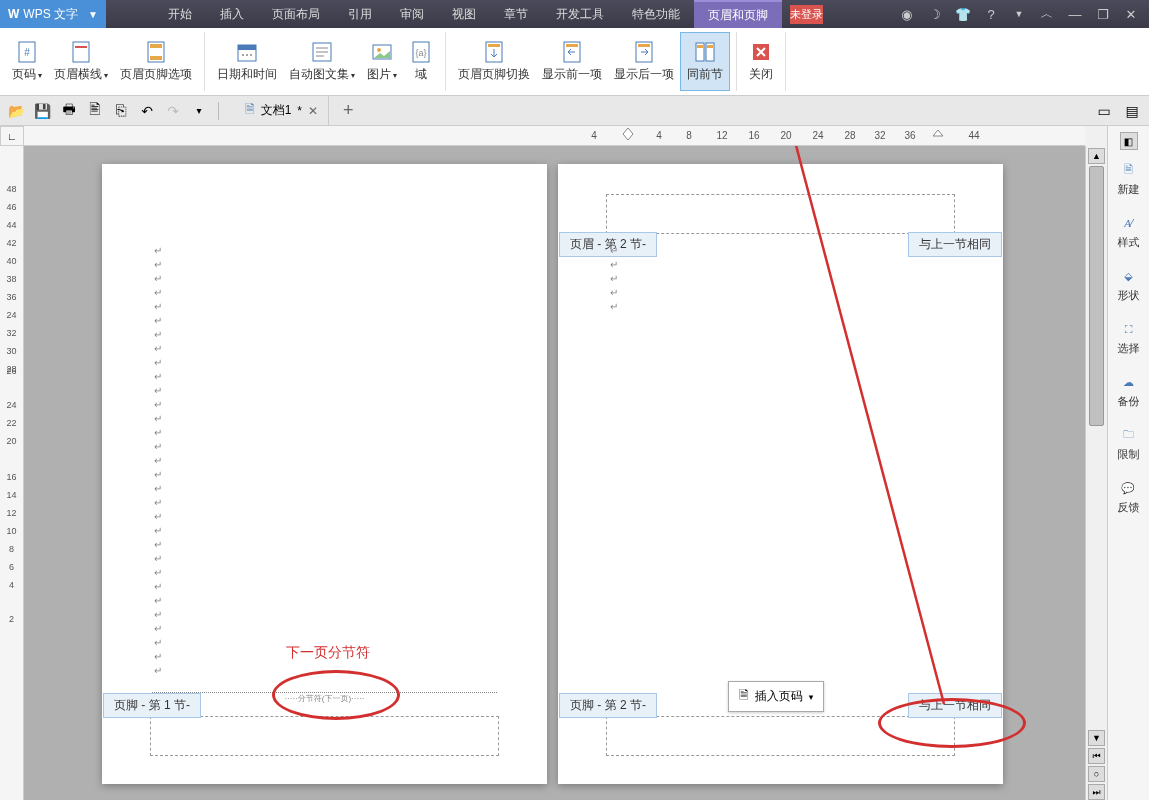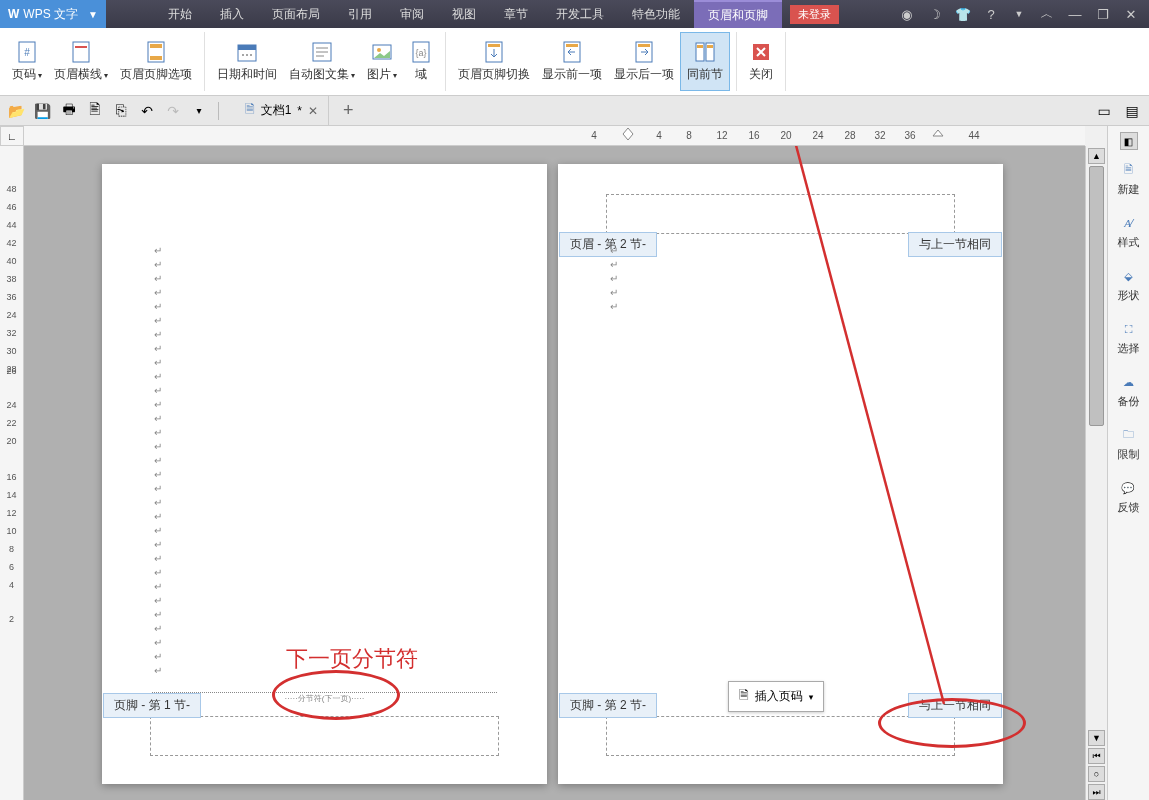--- a/index.html
+++ b/index.html
@@ -6,21 +6,21 @@
 body { width: 1149px; height: 800px; background: #f0f0f0; overflow: hidden; position: relative; }
 
 
 .titlebar { height: 28px; background: linear-gradient(to bottom, #4a4a5a, #3a3a48); display: flex; align-items: center; color: #fff; font-size: 12px; }
 .app-logo { background: #4a90d9; padding: 4px 8px; display: flex; align-items: center; gap: 4px; height: 100%; }
 .app-logo-icon { font-weight: bold; }
 .app-logo-dd { margin-left: 6px; font-size: 10px; }
 .menu-tabs { display: flex; height: 100%; padding-left: 48px; }
 .menu-tab { padding: 0 14px; display: flex; align-items: center; cursor: pointer; color: #ddd; }
 .menu-tab.active { background: #7b6db8; color: #fff; border-top: 2px solid #9b8dd8; }
-.login-badge { background: #d9534f; padding: 2px 8px; margin-left: 8px; font-size: 11px; }
+.login-badge { background: #d9534f; padding: 2px 0; margin-left: 8px; font-size: 11px; }
 .title-right { margin-left: auto; display: flex; gap: 12px; padding-right: 10px; align-items: center; }
 .title-icon { width: 16px; height: 16px; display: flex; align-items: center; justify-content: center; cursor: pointer; color: #ccc; font-size: 13px; }
 
 
 .ribbon { height: 68px; background: #fff; border-bottom: 1px solid #ccc; display: flex; padding: 4px 0; }
 .ribbon-group { display: flex; border-right: 1px solid #e0e0e0; padding: 0 6px; }
 .ribbon-btn { display: flex; flex-direction: column; align-items: center; justify-content: center; padding: 2px 6px; cursor: pointer; font-size: 12px; color: #333; gap: 2px; }
 .ribbon-btn.highlighted { background: #d0e4f5; border: 1px solid #7ab8e8; }
 .ribbon-icon { width: 24px; height: 24px; display: flex; align-items: center; justify-content: center; }
 .ribbon-label { white-space: nowrap; }
@@ -63,21 +63,21 @@
 
 .body-marks { position: absolute; left: 52px; top: 80px; font-size: 10px; color: #888; line-height: 14px; }
 .body-marks2 { position: absolute; left: 52px; top: 80px; font-size: 10px; color: #888; line-height: 14px; }
 
 .section-break { position: absolute; left: 50px; right: 50px; bottom: 80px; border-top: 1px dotted #888; font-size: 8px; color: #888; text-align: center; }
 
 
 .insert-pgnum { position: absolute; background: #fff; border: 1px solid #aaa; padding: 4px 10px; font-size: 12px; display: flex; align-items: center; gap: 6px; cursor: pointer; box-shadow: 0 1px 3px rgba(0,0,0,.2); }
 
 
-.anno-text { position: absolute; color: #d32f2f; font-size: 22px; font-family: "SimSun", serif; }
+.anno-text { position: absolute; color: #d32f2f; font-size: 14px; font-family: "SimSun", serif; }
 .anno-ellipse { position: absolute; border: 3px solid #d32f2f; border-radius: 50%; }
 .anno-arrow-svg { position: absolute; pointer-events: none; }
 
 
 .right-sidebar { position: absolute; right: 0; top: 126px; width: 42px; bottom: 0; background: #f5f5f5; border-left: 1px solid #ccc; display: flex; flex-direction: column; align-items: center; padding-top: 6px; gap: 4px; }
 .rs-toggle { width: 18px; height: 18px; background: #ddd; border: 1px solid #aaa; font-size: 10px; display: flex; align-items: center; justify-content: center; }
 .rs-item { display: flex; flex-direction: column; align-items: center; gap: 2px; padding: 6px 2px; cursor: pointer; font-size: 11px; color: #333; }
 .rs-icon { width: 20px; height: 20px; display: flex; align-items: center; justify-content: center; color: #4a7bb8; }
 
 

